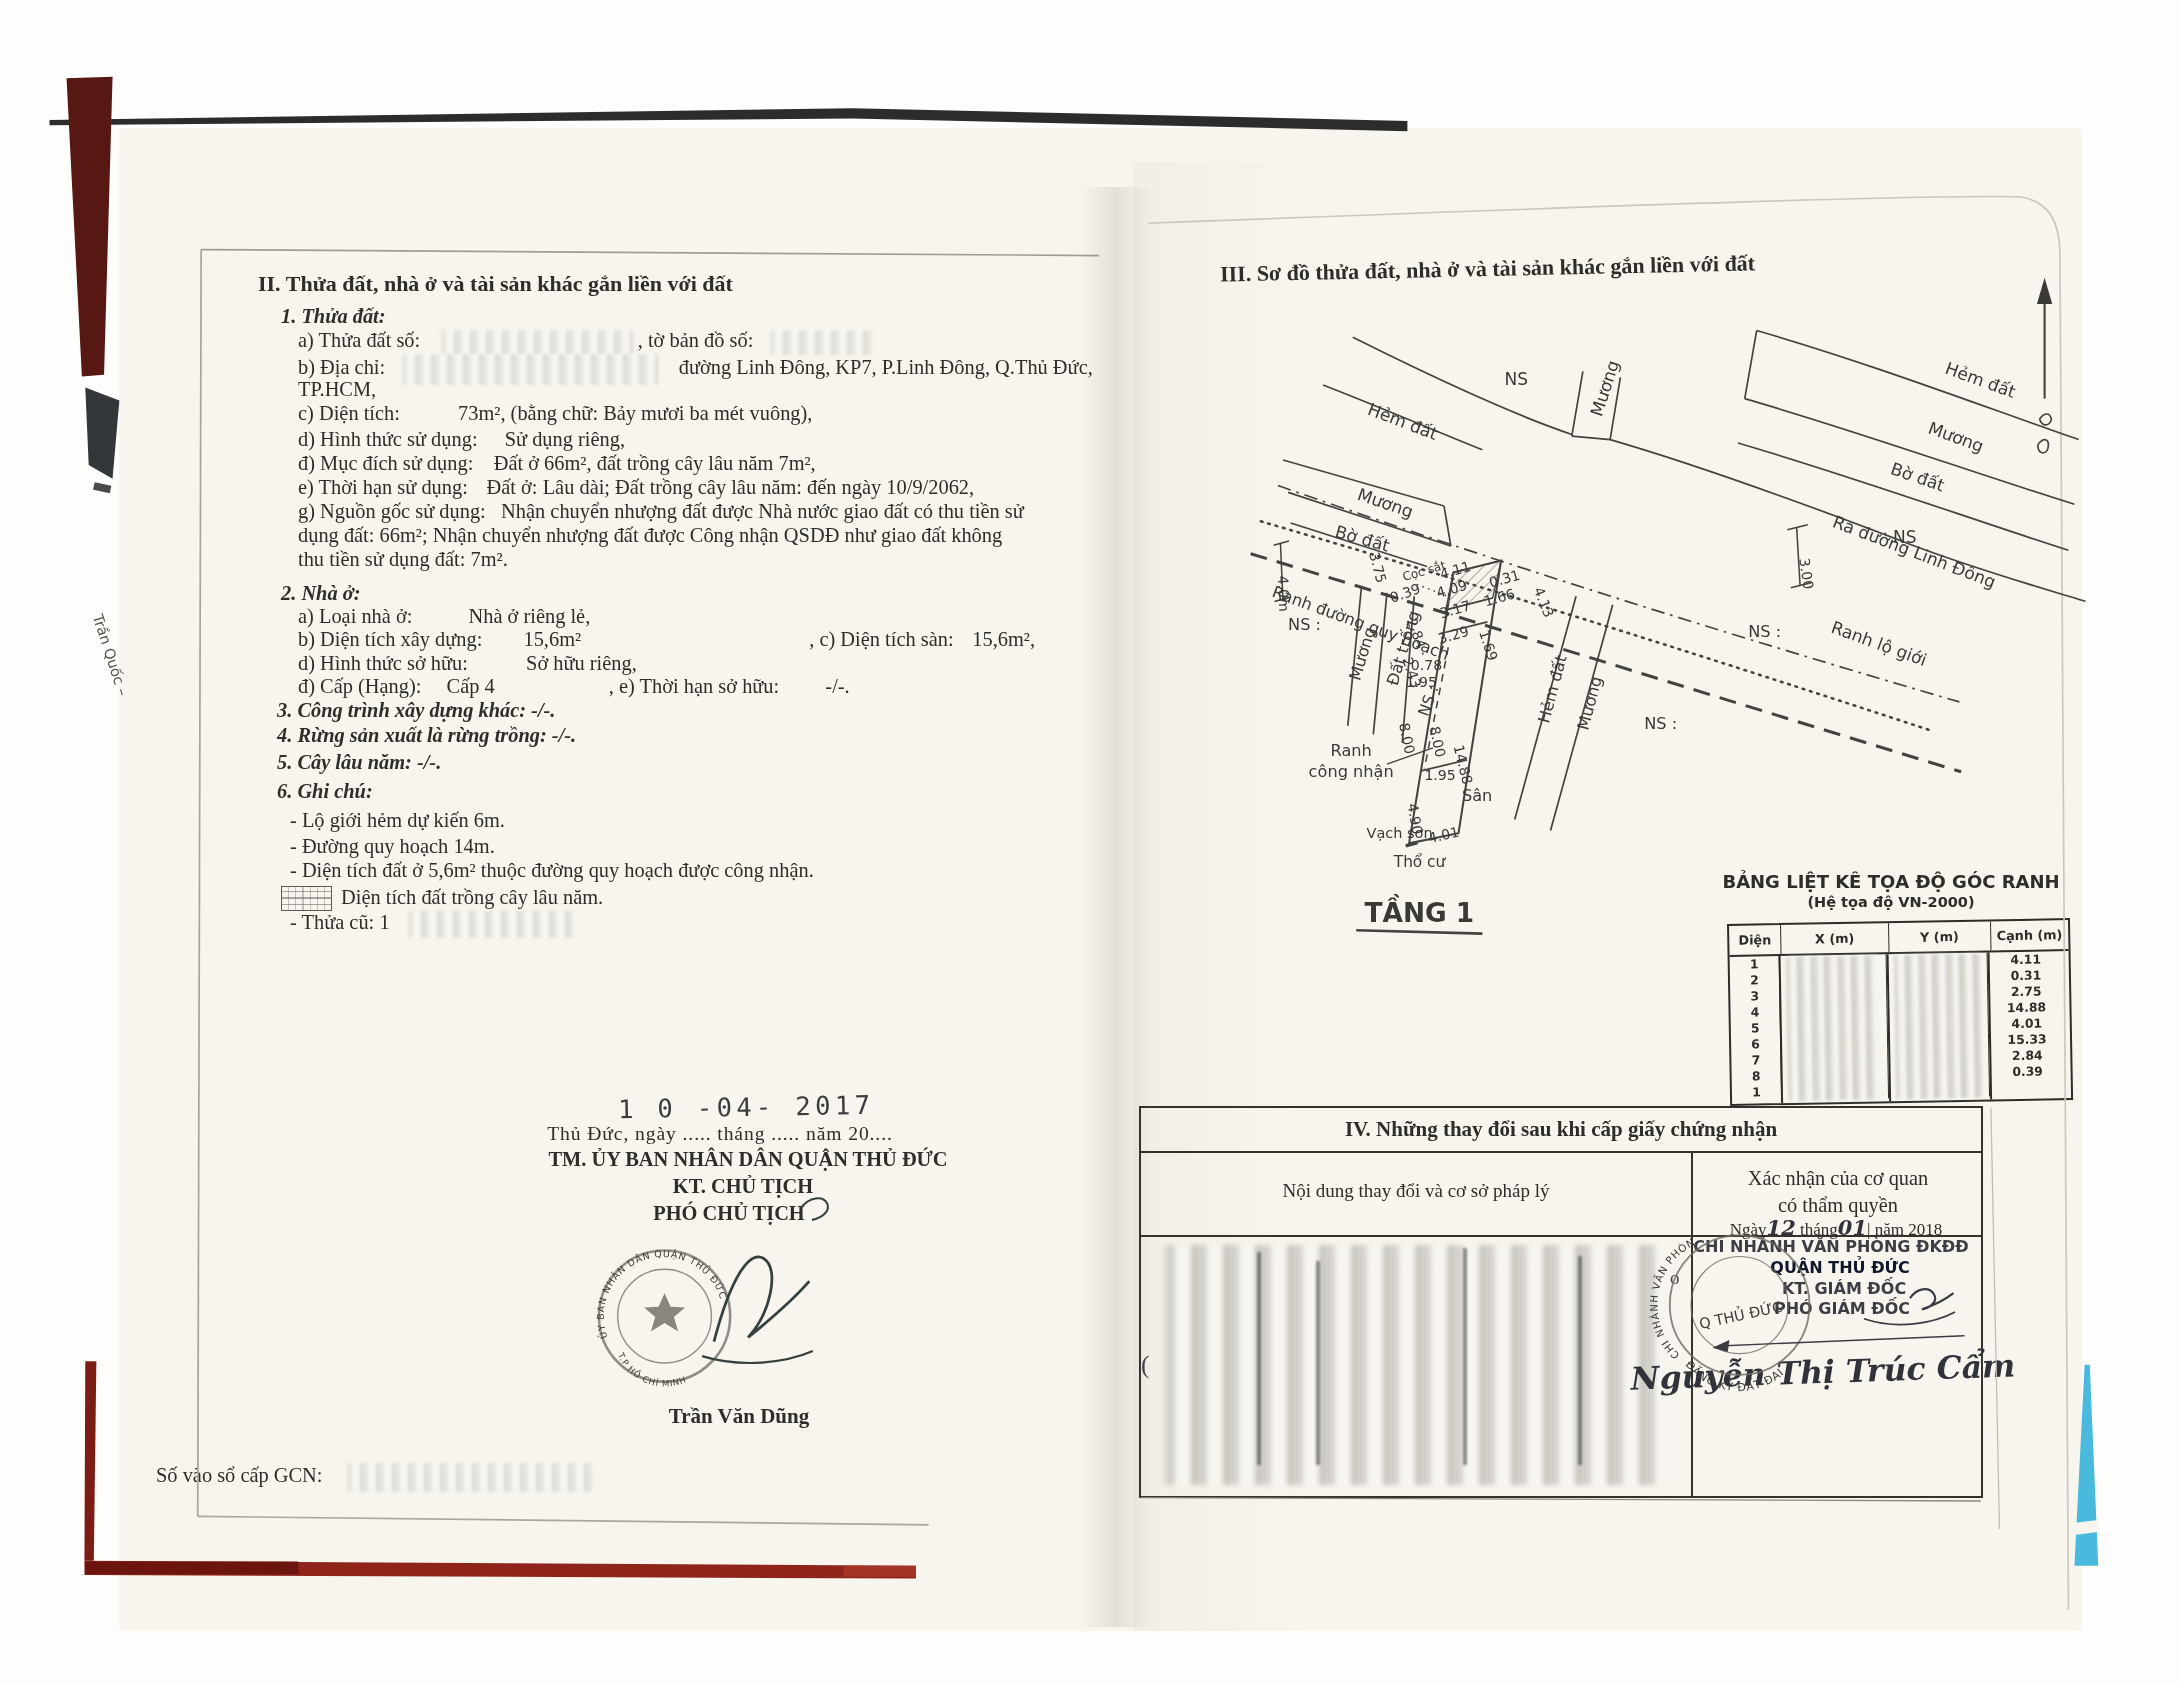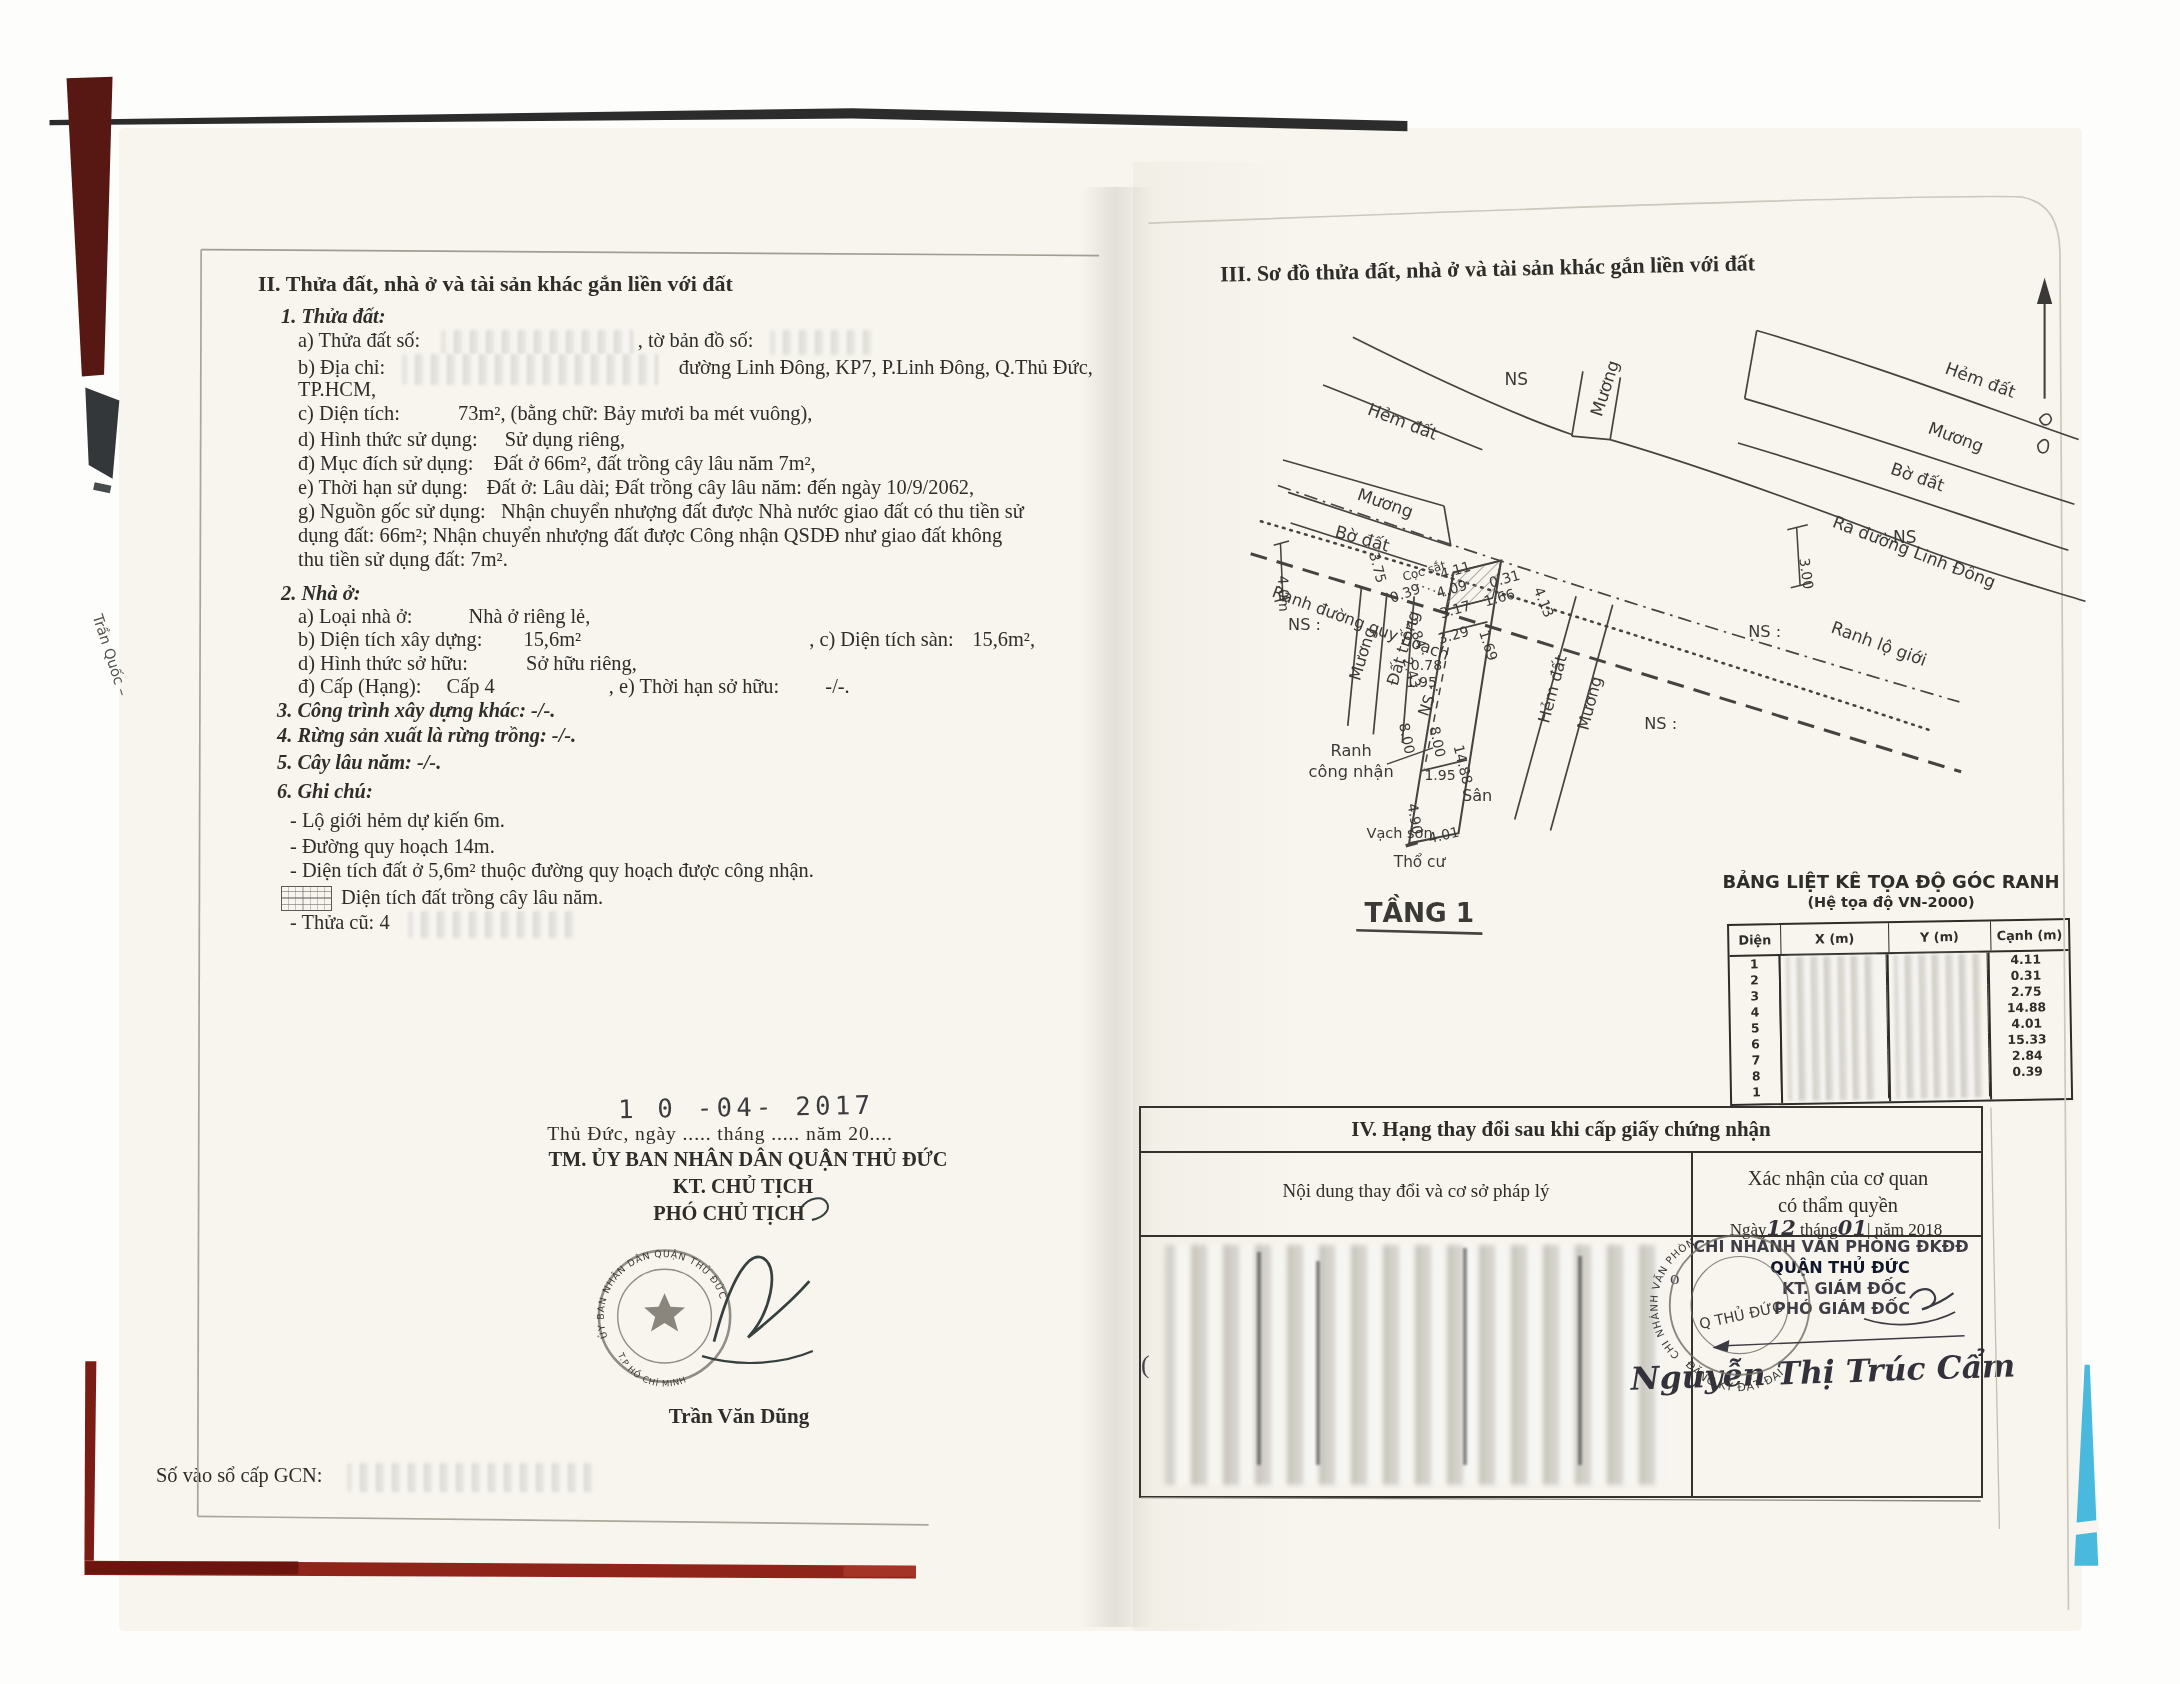--- a/index.html
+++ b/index.html
@@ -128,21 +128,21 @@
   <div class="ln bi" style="left:277px;top:699px;">3. Công trình xây dựng khác: -/-.</div>
   <div class="ln bi" style="left:277px;top:724px;">4. Rừng sản xuất là rừng trồng: -/-.</div>
   <div class="ln bi" style="left:277px;top:751px;">5. Cây lâu năm: -/-.</div>
   <div class="ln bi" style="left:277px;top:780px;">6. Ghi chú:</div>
   <div class="ln" style="left:290px;top:809px;">- Lộ giới hẻm dự kiến 6m.</div>
   <div class="ln" style="left:290px;top:835px;">- Đường quy hoạch 14m.</div>
   <div class="ln" style="left:290px;top:859px;">- Diện tích đất ở 5,6m² thuộc đường quy hoạch được công nhận.</div>
   <div class="hatchbox"></div>
   <div class="ln" style="left:341px;top:886px;">Diện tích đất trồng cây lâu năm.</div>
   <div class="ln" style="left:290px;top:911px;">
-    <span>- Thửa cũ: 4</span>
+    <span>- Thửa cũ: 1</span>
     <span class="redact" style="width:170px;height:27px;margin-left:13.6px;"></span>
   </div>
 
   <div class="ln stamp-date" style="left:618px;top:1092px;">1 0 -04- 2017</div>
   <div class="ln ctr dots" style="left:720px;top:1123px;font-size:19.6px;">Thủ Đức, ngày ..... tháng ..... năm 20....</div>
   <div class="ln ctr b" style="left:748px;top:1148px;">TM. ỦY BAN NHÂN DÂN QUẬN THỦ ĐỨC</div>
   <div class="ln ctr b" style="left:743px;top:1175px;">KT. CHỦ TỊCH</div>
   <div class="ln ctr b" style="left:729px;top:1202px;">PHÓ CHỦ TỊCH</div>
   <div class="ln ctr b" style="left:739px;top:1404px;font-size:21px;">Trần Văn Dũng</div>
   <div class="ln" style="left:156px;top:1463px;">
@@ -221,21 +221,21 @@
           <div class="c1">1</div>
           <div class="c2"></div>
           <div class="c3"></div>
           <div class="c4"></div>
         </div>
     </div>
   </div>
 
   <div id="sec4">
     <div class="titlerow">
-      <div class="ln b ctr" style="left:420px;top:8.5px;font-size:21px;">IV. Hạng thay đổi sau khi cấp giấy chứng nhận</div>
+      <div class="ln b ctr" style="left:420px;top:8.5px;font-size:21px;">IV. Những thay đổi sau khi cấp giấy chứng nhận</div>
     </div>
     <div class="hdrrow">
       <div class="ln ctr" style="left:275px;top:27px;font-size:19px;">Nội dung thay đổi và cơ sở pháp lý</div>
       <div class="ln ctr" style="left:697px;top:13.6px;font-size:20.4px;text-align:right;">Xác nhận của cơ quan</div>
       <div class="ln ctr" style="left:697px;top:41px;font-size:20.4px;">có thẩm quyền</div>
     </div>
     <div class="divider"></div>
   </div>
 
   <div class="big-redact"></div>

